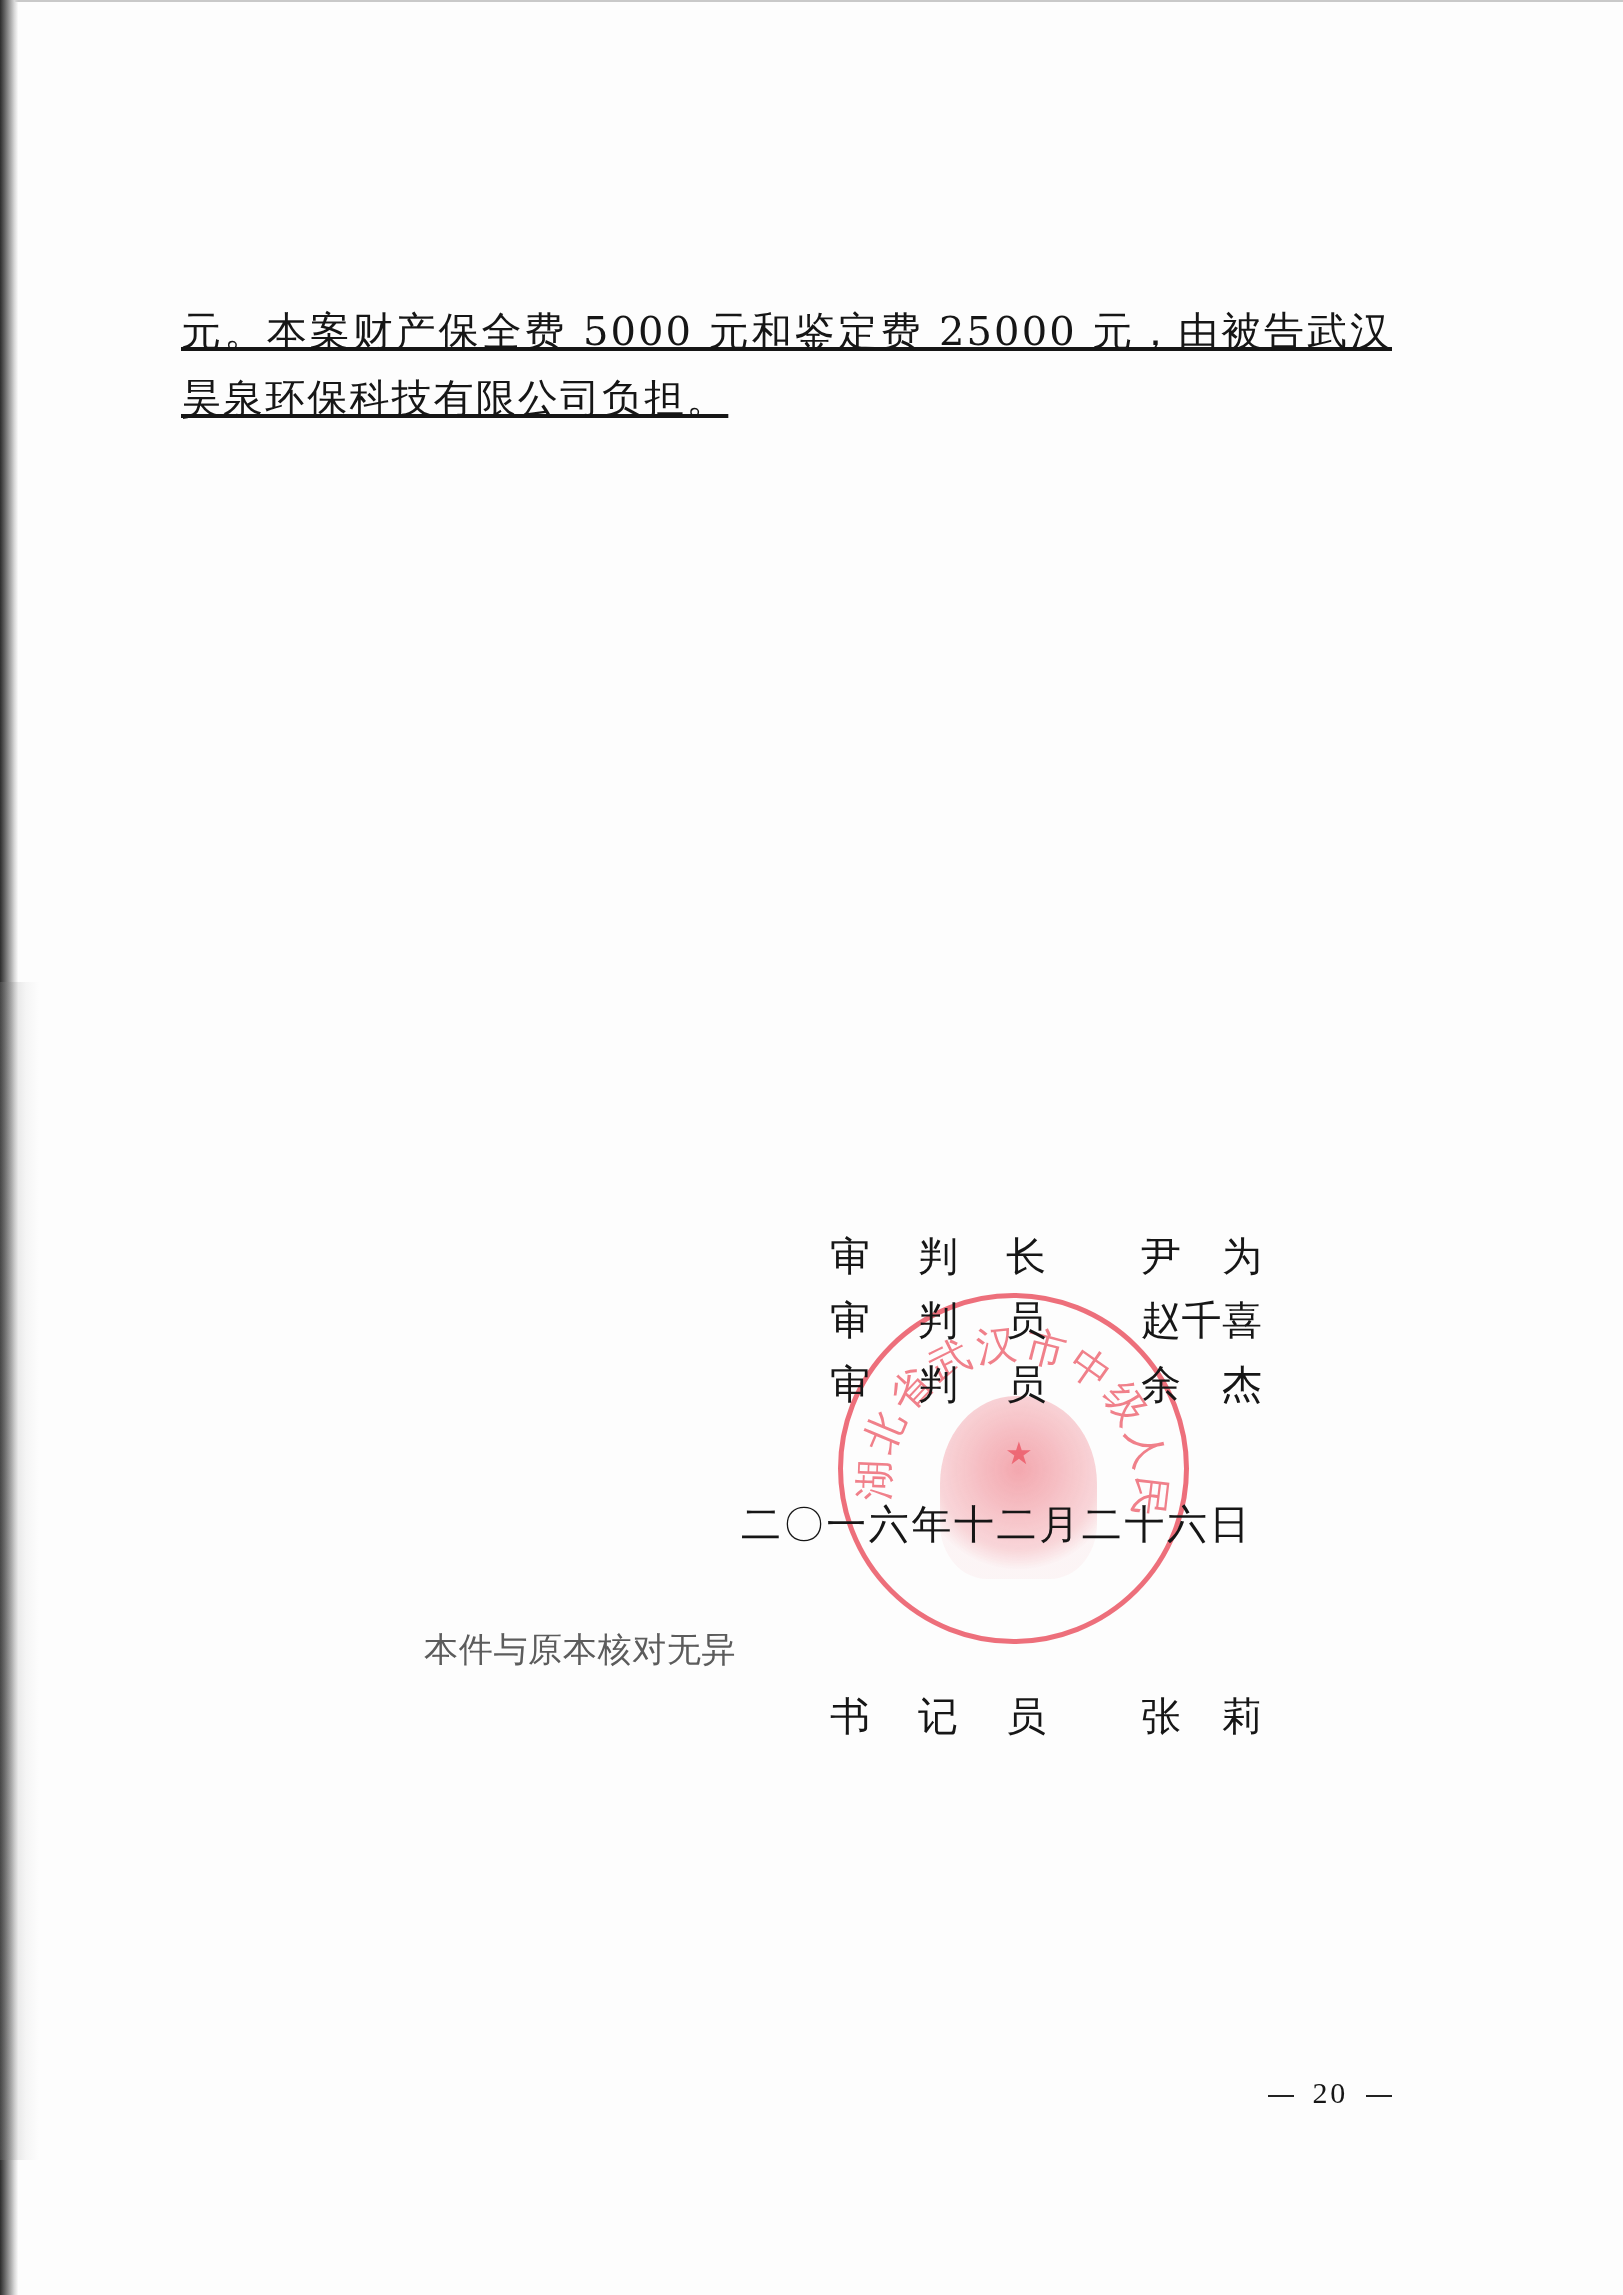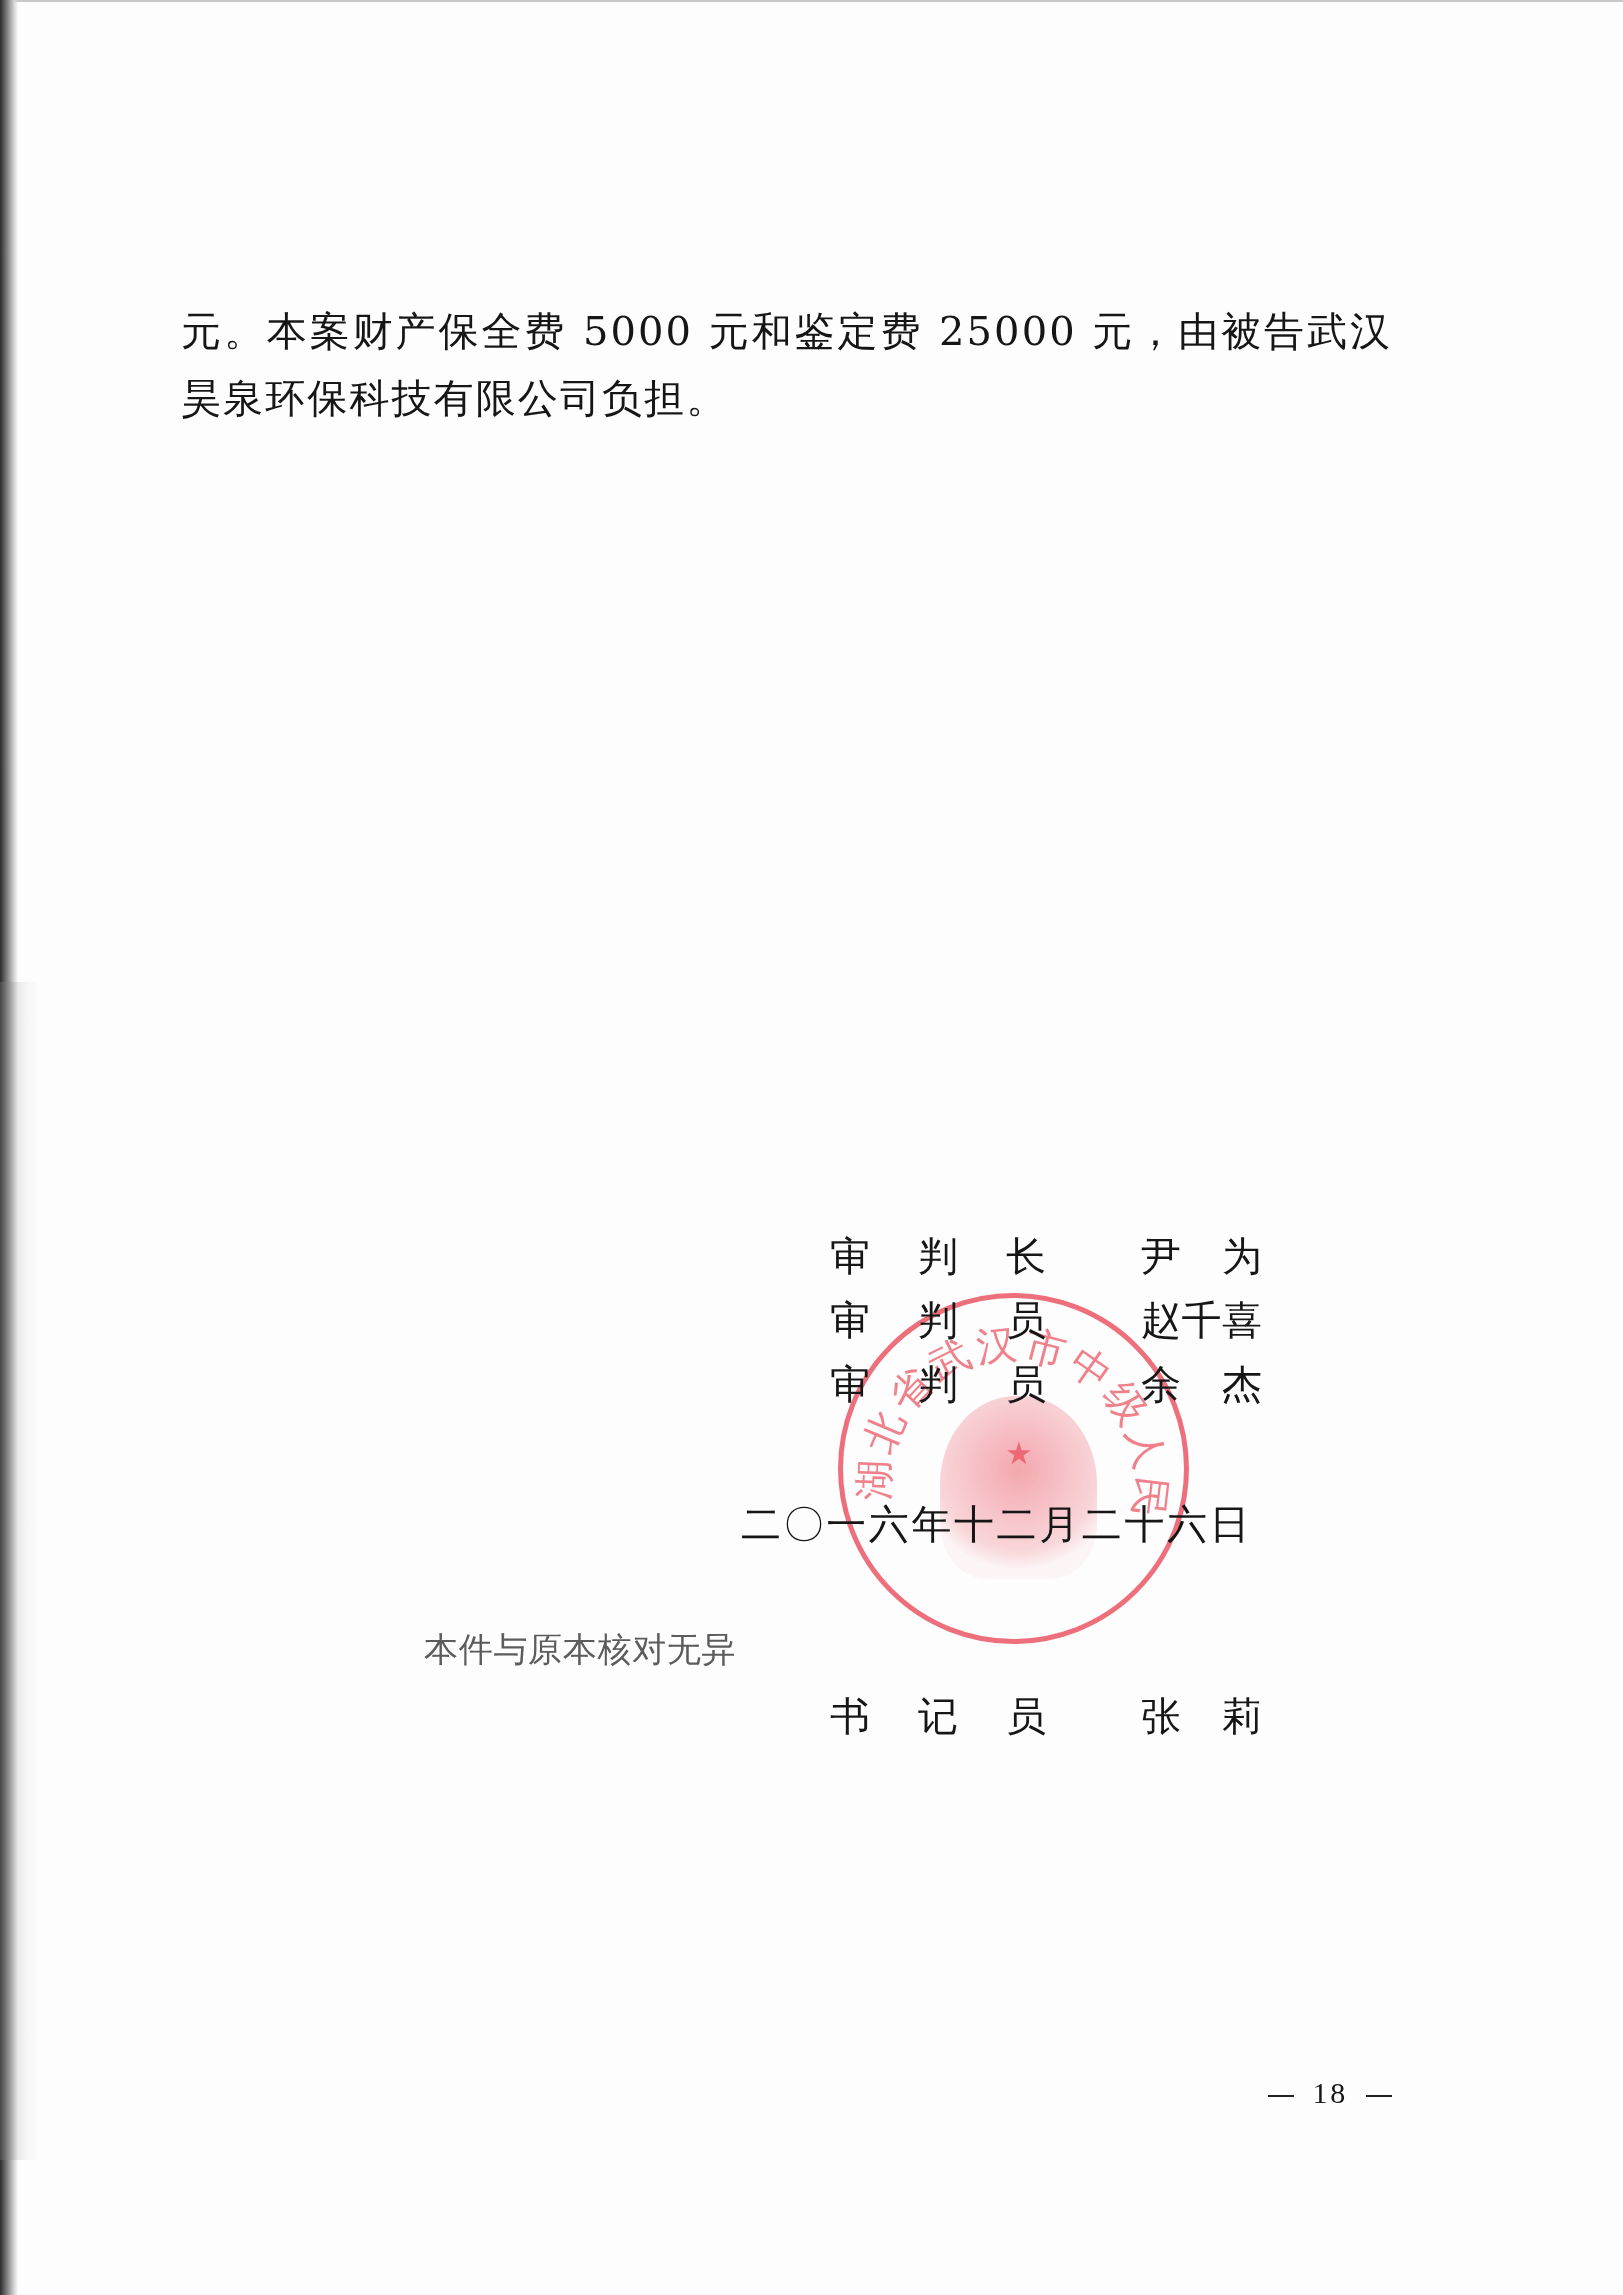--- a/index.html
+++ b/index.html
@@ -17,20 +17,21 @@
     position: absolute; left: 0; top: 982px; width: 39px; height: 1178px;
     background: linear-gradient(to right, rgba(120,120,120,0.35), rgba(200,200,200,0.15) 26px, rgba(253,253,253,0) 39px);
   }
   .top-edge {
     position: absolute; left: 0; top: 0; width: 1623px; height: 2px; background: #c9c9c9;
   }
   .body-text {
     position: absolute; left: 181px; top: 298px; width: 1211px;
     font-size: 40px; line-height: 67px; letter-spacing: 2.1px;
     text-align: justify;
+    text-decoration: underline;
   }
   .body-text p { margin: 0; }
   .body-text p.indent { text-indent: 85px; }
   .sig-block { position: absolute; left: 830px; width: 432px; font-size: 40px; }
   .sig-row { position: absolute; left: 0; width: 432px; height: 52px; }
   .sig-title { position: absolute; left: 0; width: 216px; display: flex; justify-content: space-between; }
   .sig-name { position: absolute; right: 0; width: 121px; display: flex; justify-content: space-between; }
   .date-line {
     position: absolute; left: 741px; top: 1491px; font-size: 40px; letter-spacing: 2.6px; margin-top: 6px;
   }
@@ -136,15 +137,15 @@
       <span>莉</span>
     </div>
   </div>
 </div>
 
 <div class="date-line">二〇一六年十二月二十六日</div>
 
 <div class="copy-stamp">本件与原本核对无异</div>
 
 <div class="page-number">
-  <span class="dash"></span><span>18</span><span class="dash"></span>
+  <span class="dash"></span><span>20</span><span class="dash"></span>
 </div>
 
 
 </body></html>

